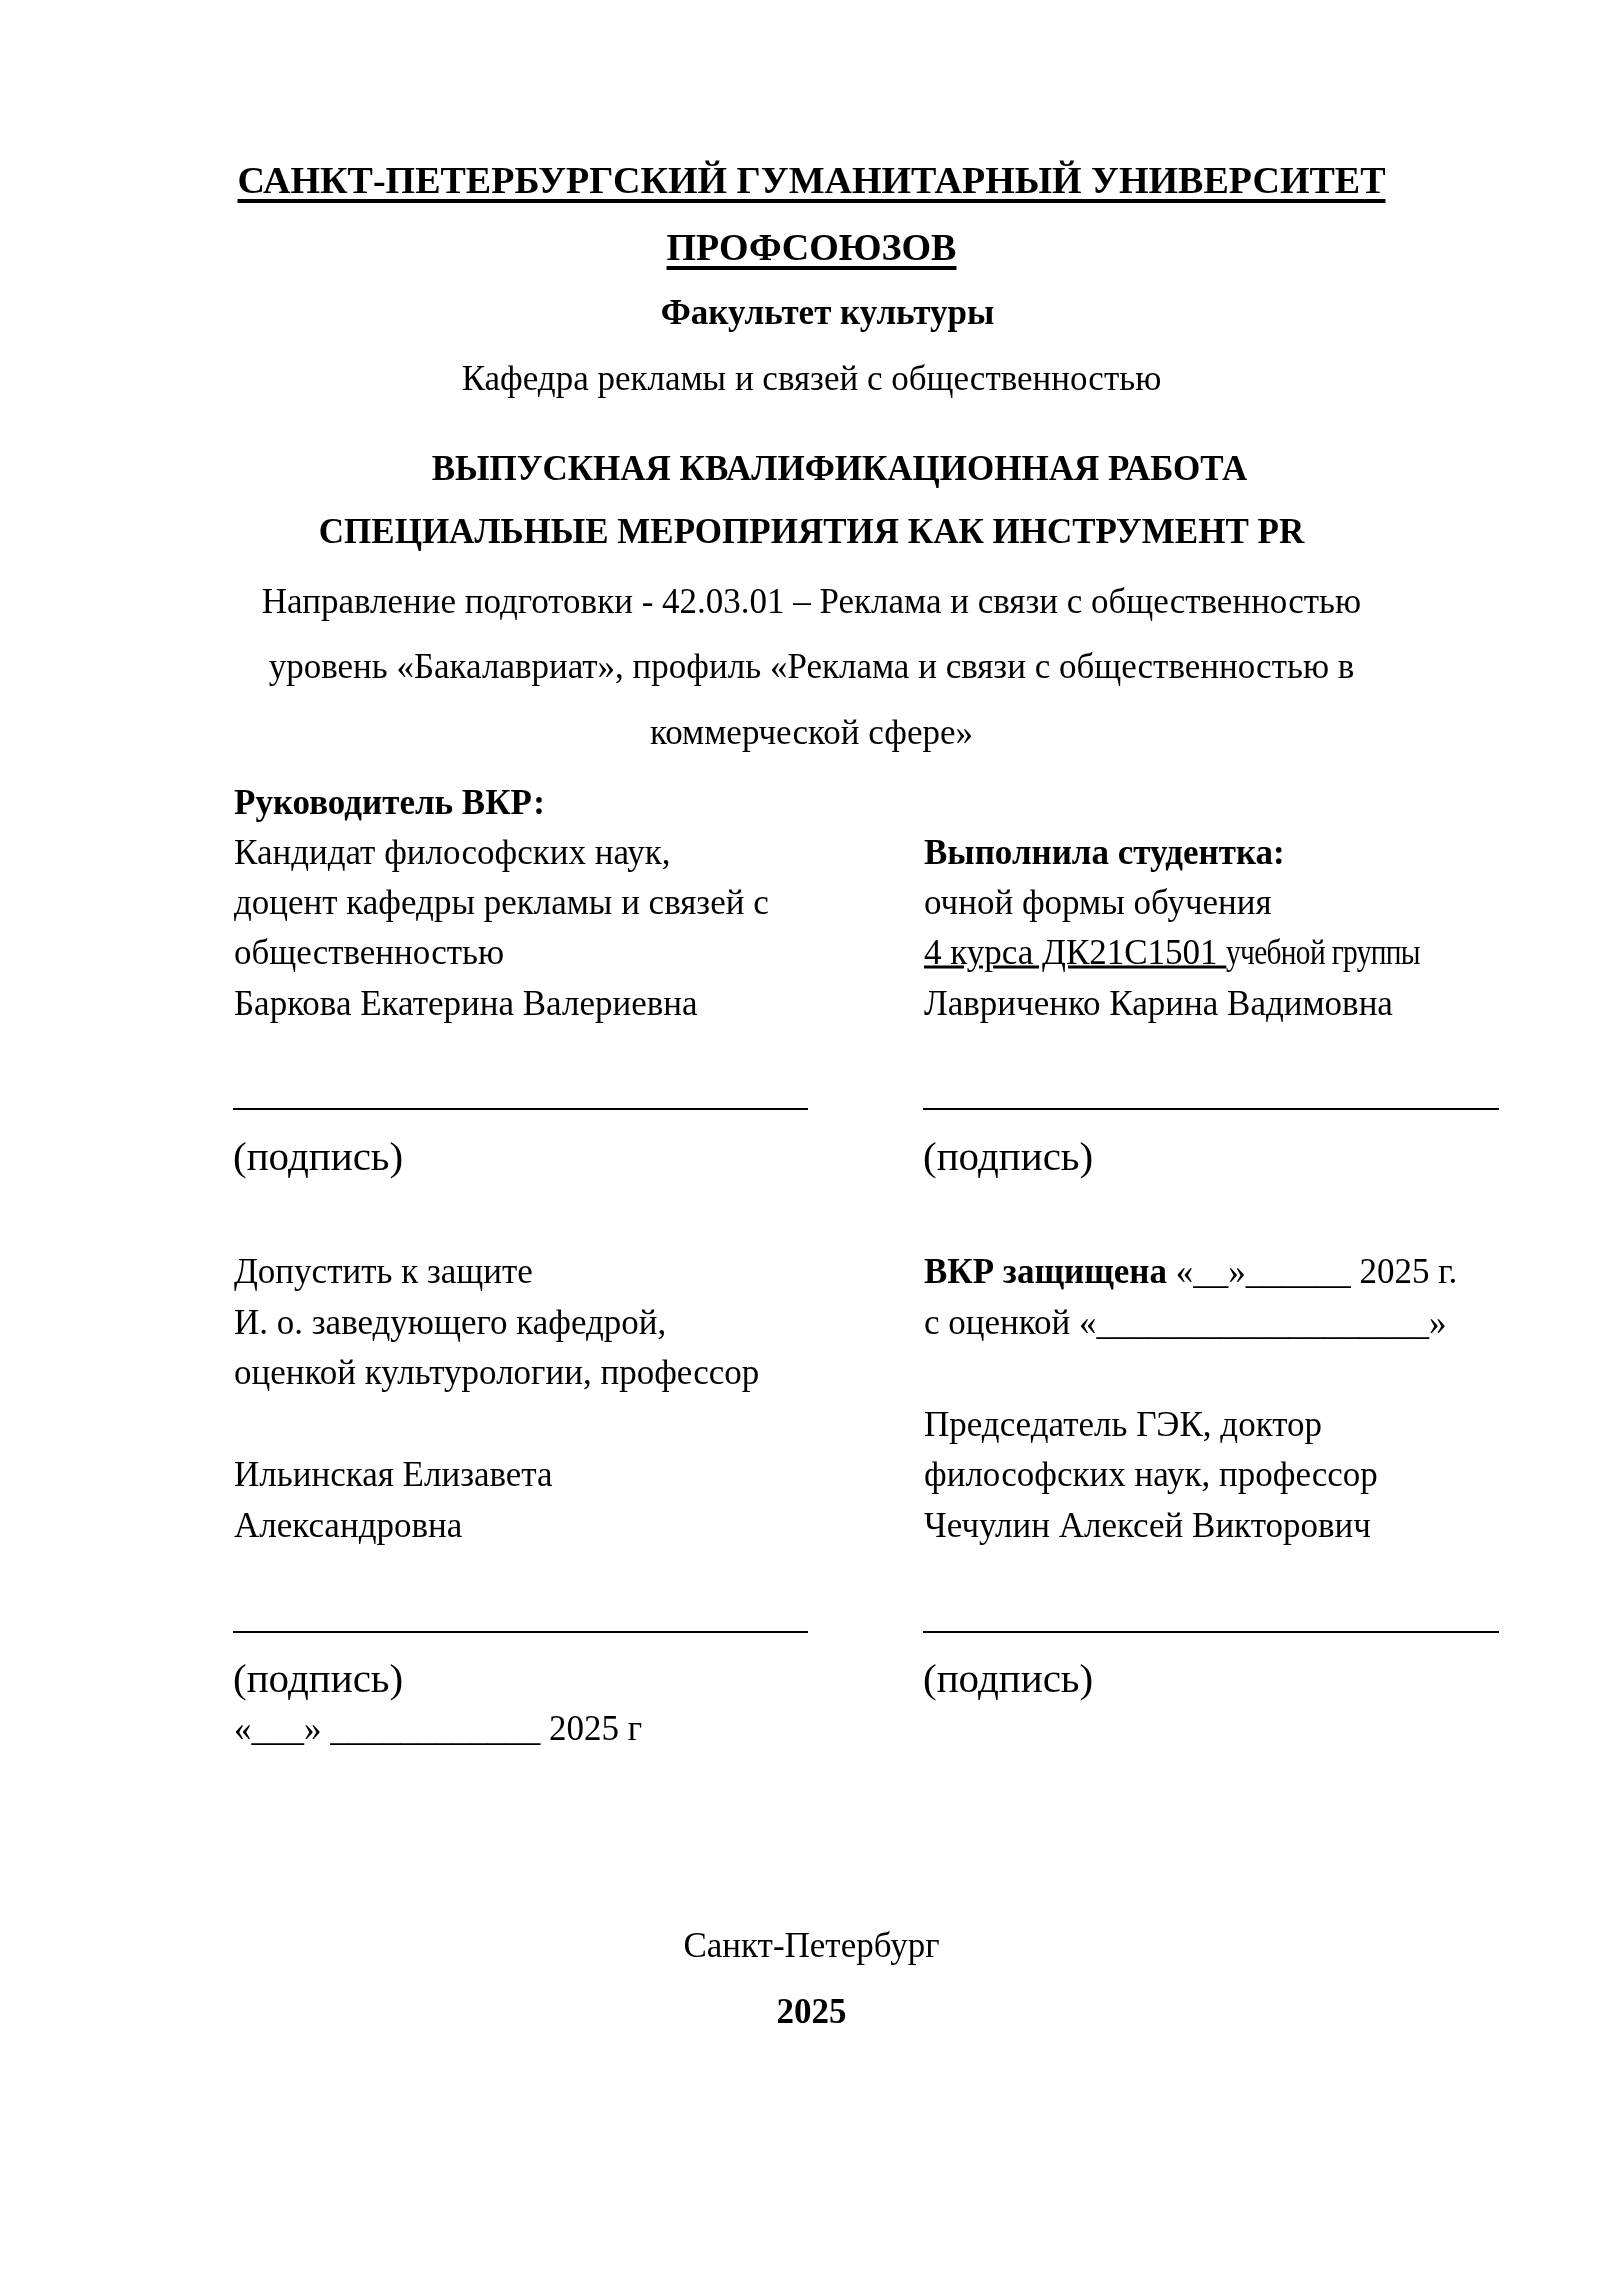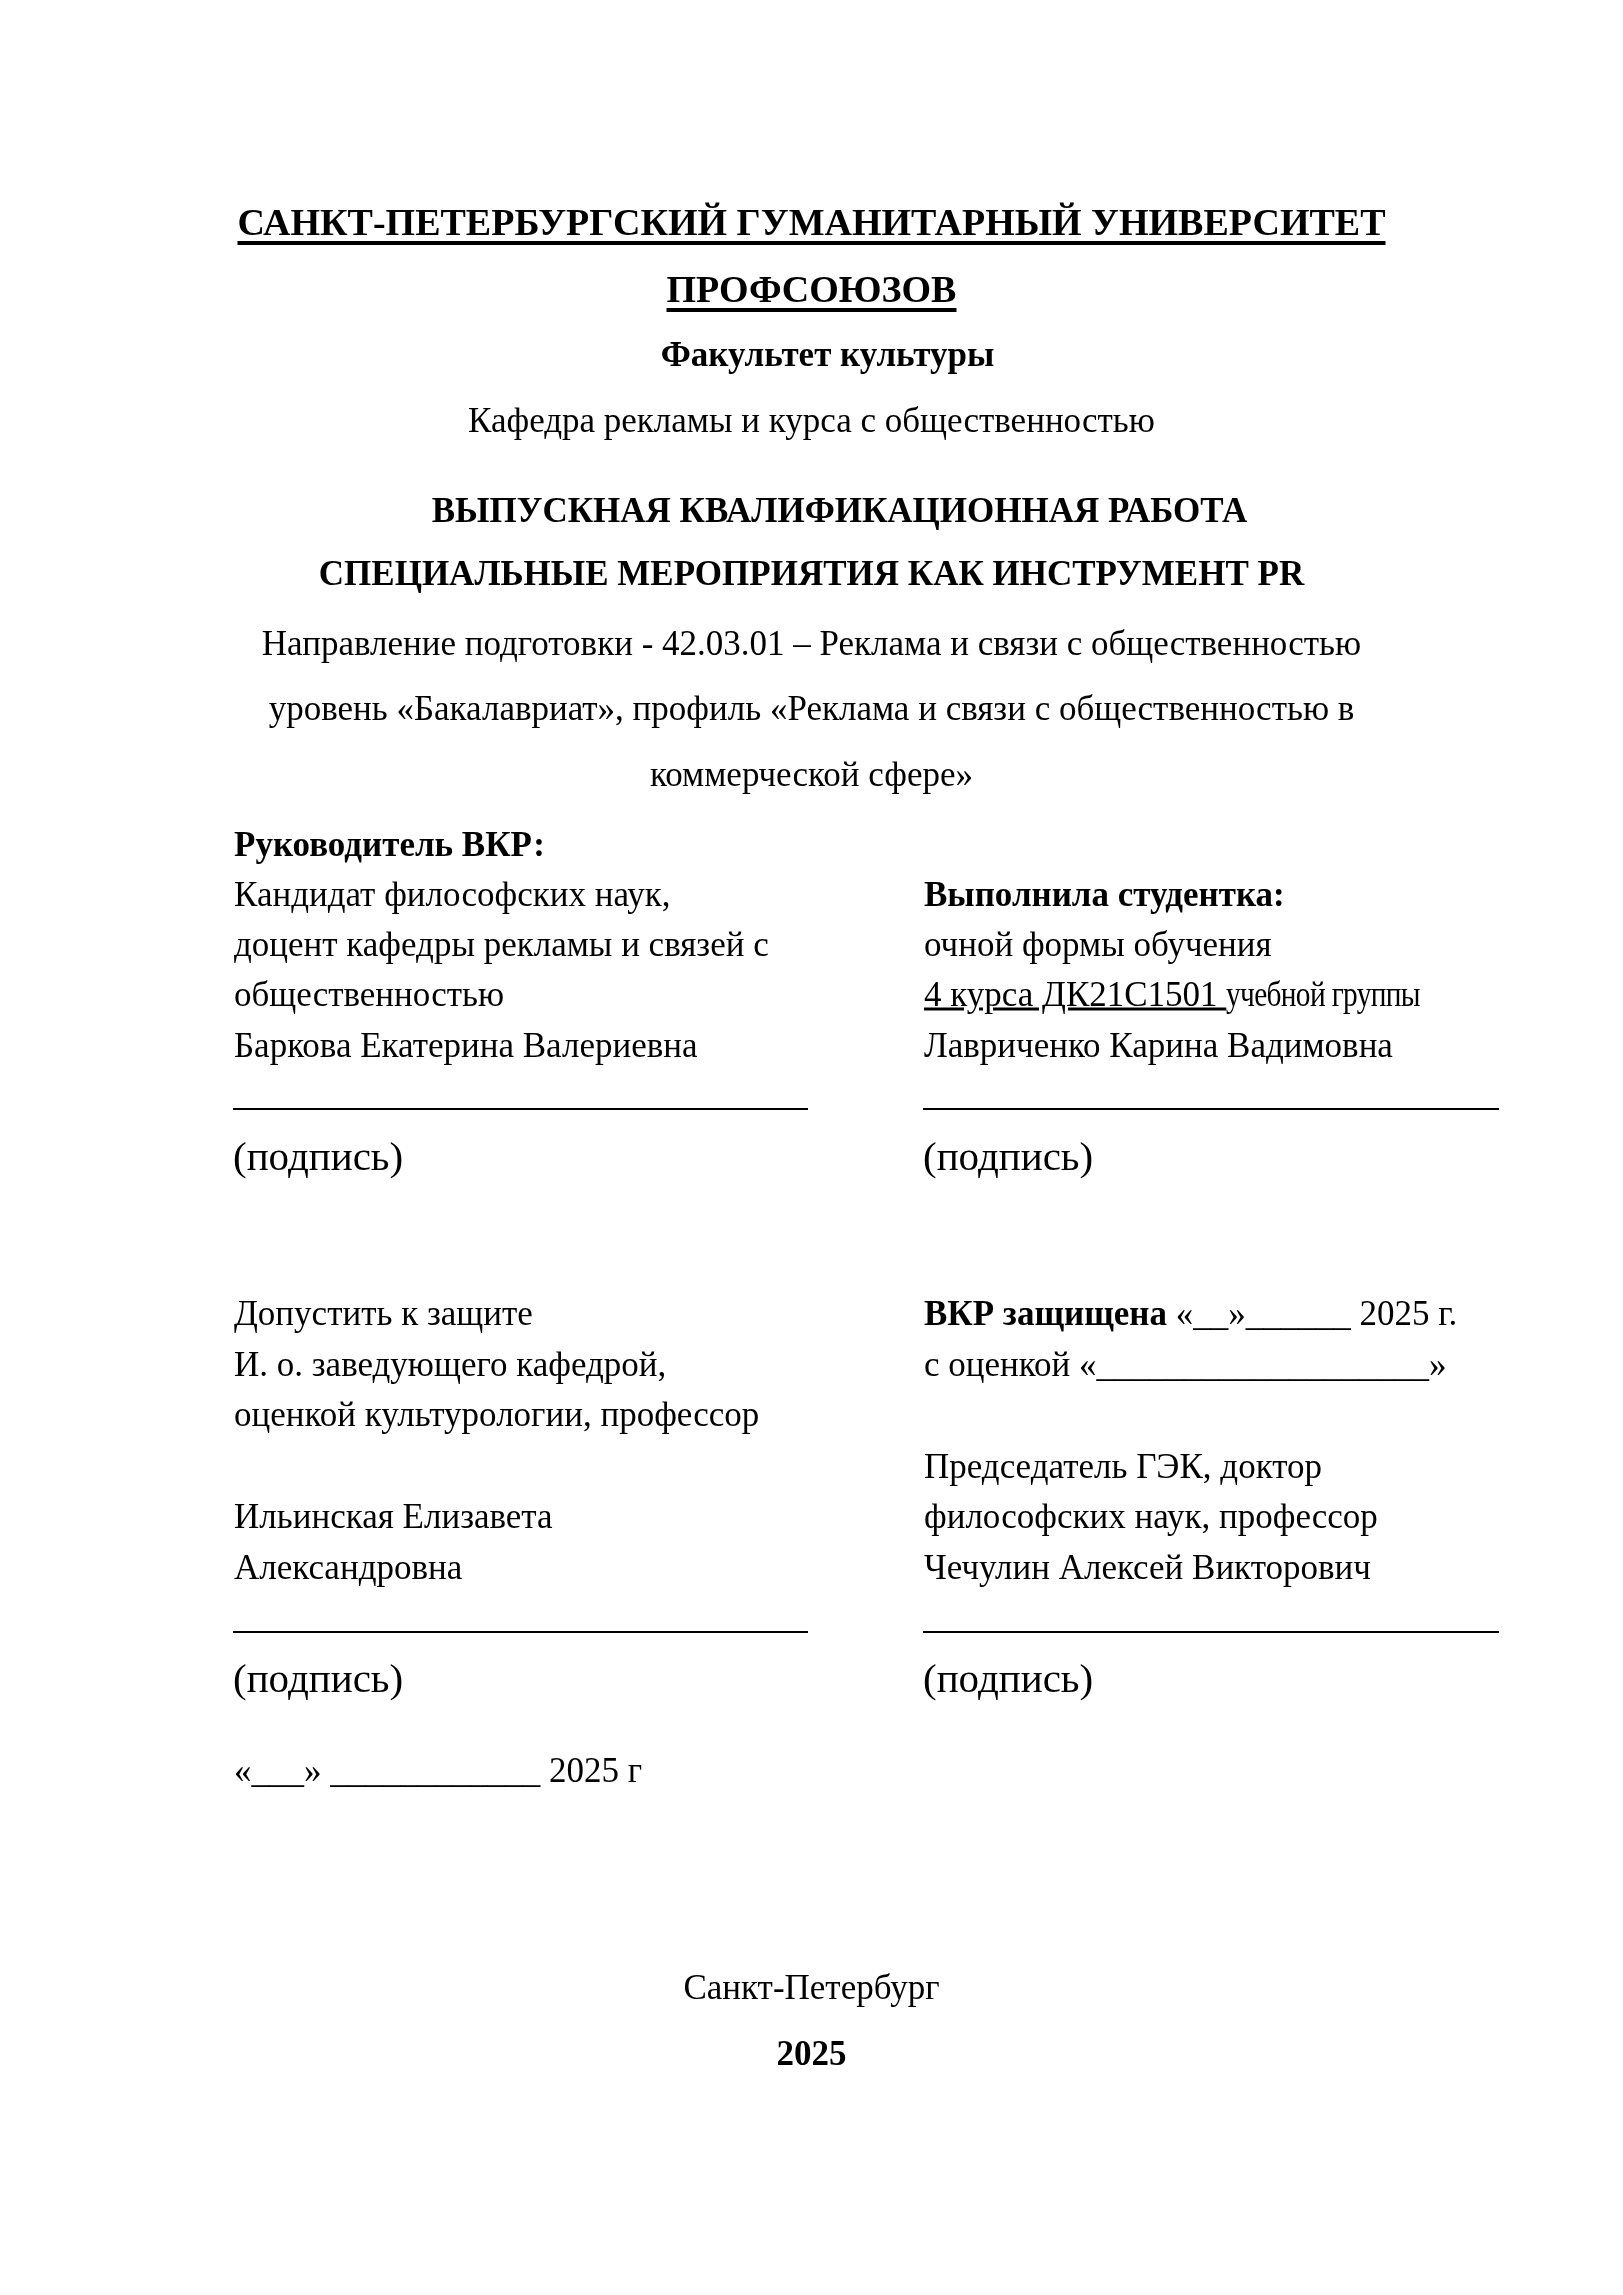--- a/index.html
+++ b/index.html
@@ -1,18 +1,18 @@
 <!DOCTYPE html>
 <html style="font-size:12.6px"><head>
 <meta charset="utf-8">
 <style>
   html, body { margin: 0; padding: 0; background: #ffffff; }
   body { width: 1623px; height: 2295px; position: relative; overflow: hidden;
          font-family: "Liberation Serif", "DejaVu Serif", serif; color: #000; }
-  .ln { position: absolute; white-space: nowrap; line-height: 1; transform: translateY(-50%); margin-top: 42px; }
+  .ln { position: absolute; white-space: nowrap; line-height: 1; transform: translateY(-50%); }
   .c { left: 0; width: 1623px; text-align: center; }
   .L { left: 234px; }
   .R { left: 924px; }
   .f48 { font-size: 38px; }
   .f45 { font-size: 35px; }
   .b { font-weight: bold; }
   .u { text-decoration: underline; text-decoration-thickness: 3.9px; text-underline-offset: 5.5px; }
   .condensed { display: inline-block; transform: scaleX(0.84); transform-origin: left center; letter-spacing: -0.8px; }
   .sigline { position: absolute; height: 2.4px; background: #000; }
   .sigcap { position: absolute; font-size: 41px; line-height: 1; transform: translateY(-50%); text-align: left; width: 575px; }
@@ -20,21 +20,21 @@
 </head>
 <body>
 
 <div class="ln c f48 b" style="top:180px;">
   <span class="u">САНКТ-ПЕТЕРБУРГСКИЙ ГУМАНИТАРНЫЙ УНИВЕРСИТЕТ</span>
 </div>
 <div class="ln c f48 b" style="top:247px;">
   <span class="u">ПРОФСОЮЗОВ</span>
 </div>
 <div class="ln c f45 b" style="top:312px;padding-left:16px;">Факультет культуры</div>
-<div class="ln c f45" style="top:378px;">Кафедра рекламы и курса с общественностью</div>
+<div class="ln c f45" style="top:378px;">Кафедра рекламы и связей с общественностью</div>
 
 <div class="ln c f45 b" style="top:468px;padding-left:28px;">ВЫПУСКНАЯ КВАЛИФИКАЦИОННАЯ РАБОТА</div>
 <div class="ln c f45 b" style="top:531px;">СПЕЦИАЛЬНЫЕ МЕРОПРИЯТИЯ КАК ИНСТРУМЕНТ PR</div>
 <div class="ln c f45" style="top:601px;">Направление подготовки - 42.03.01 – Реклама и связи с общественностью</div>
 <div class="ln c f45" style="top:666px;">уровень «Бакалавриат», профиль «Реклама и связи с общественностью в</div>
 <div class="ln c f45" style="top:732px;">коммерческой сфере»</div>
 
 <div class="ln L f45 b" style="top:802px;">Руководитель ВКР:</div>
 <div class="ln L f45" style="top:852px;">Кандидат философских наук,</div>
 <div class="ln L f45" style="top:902px;">доцент кафедры рекламы и связей с</div>

